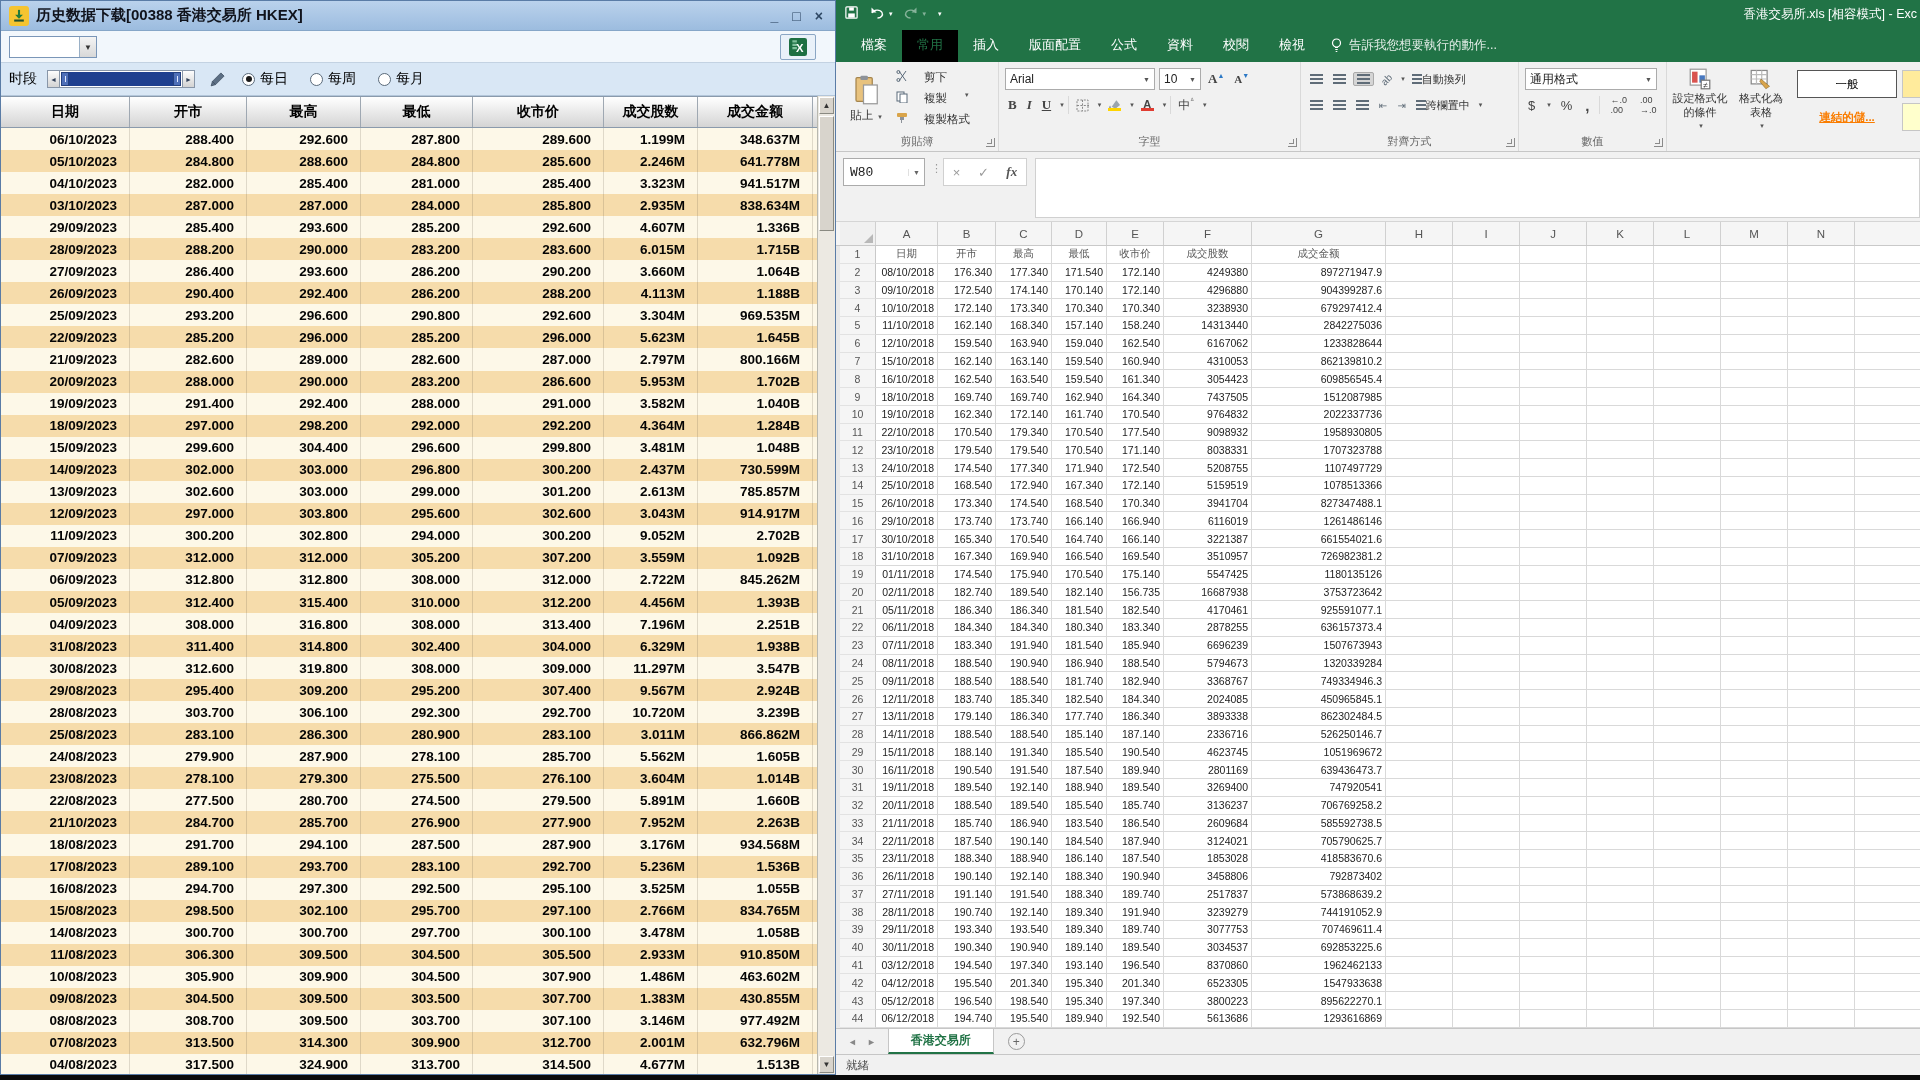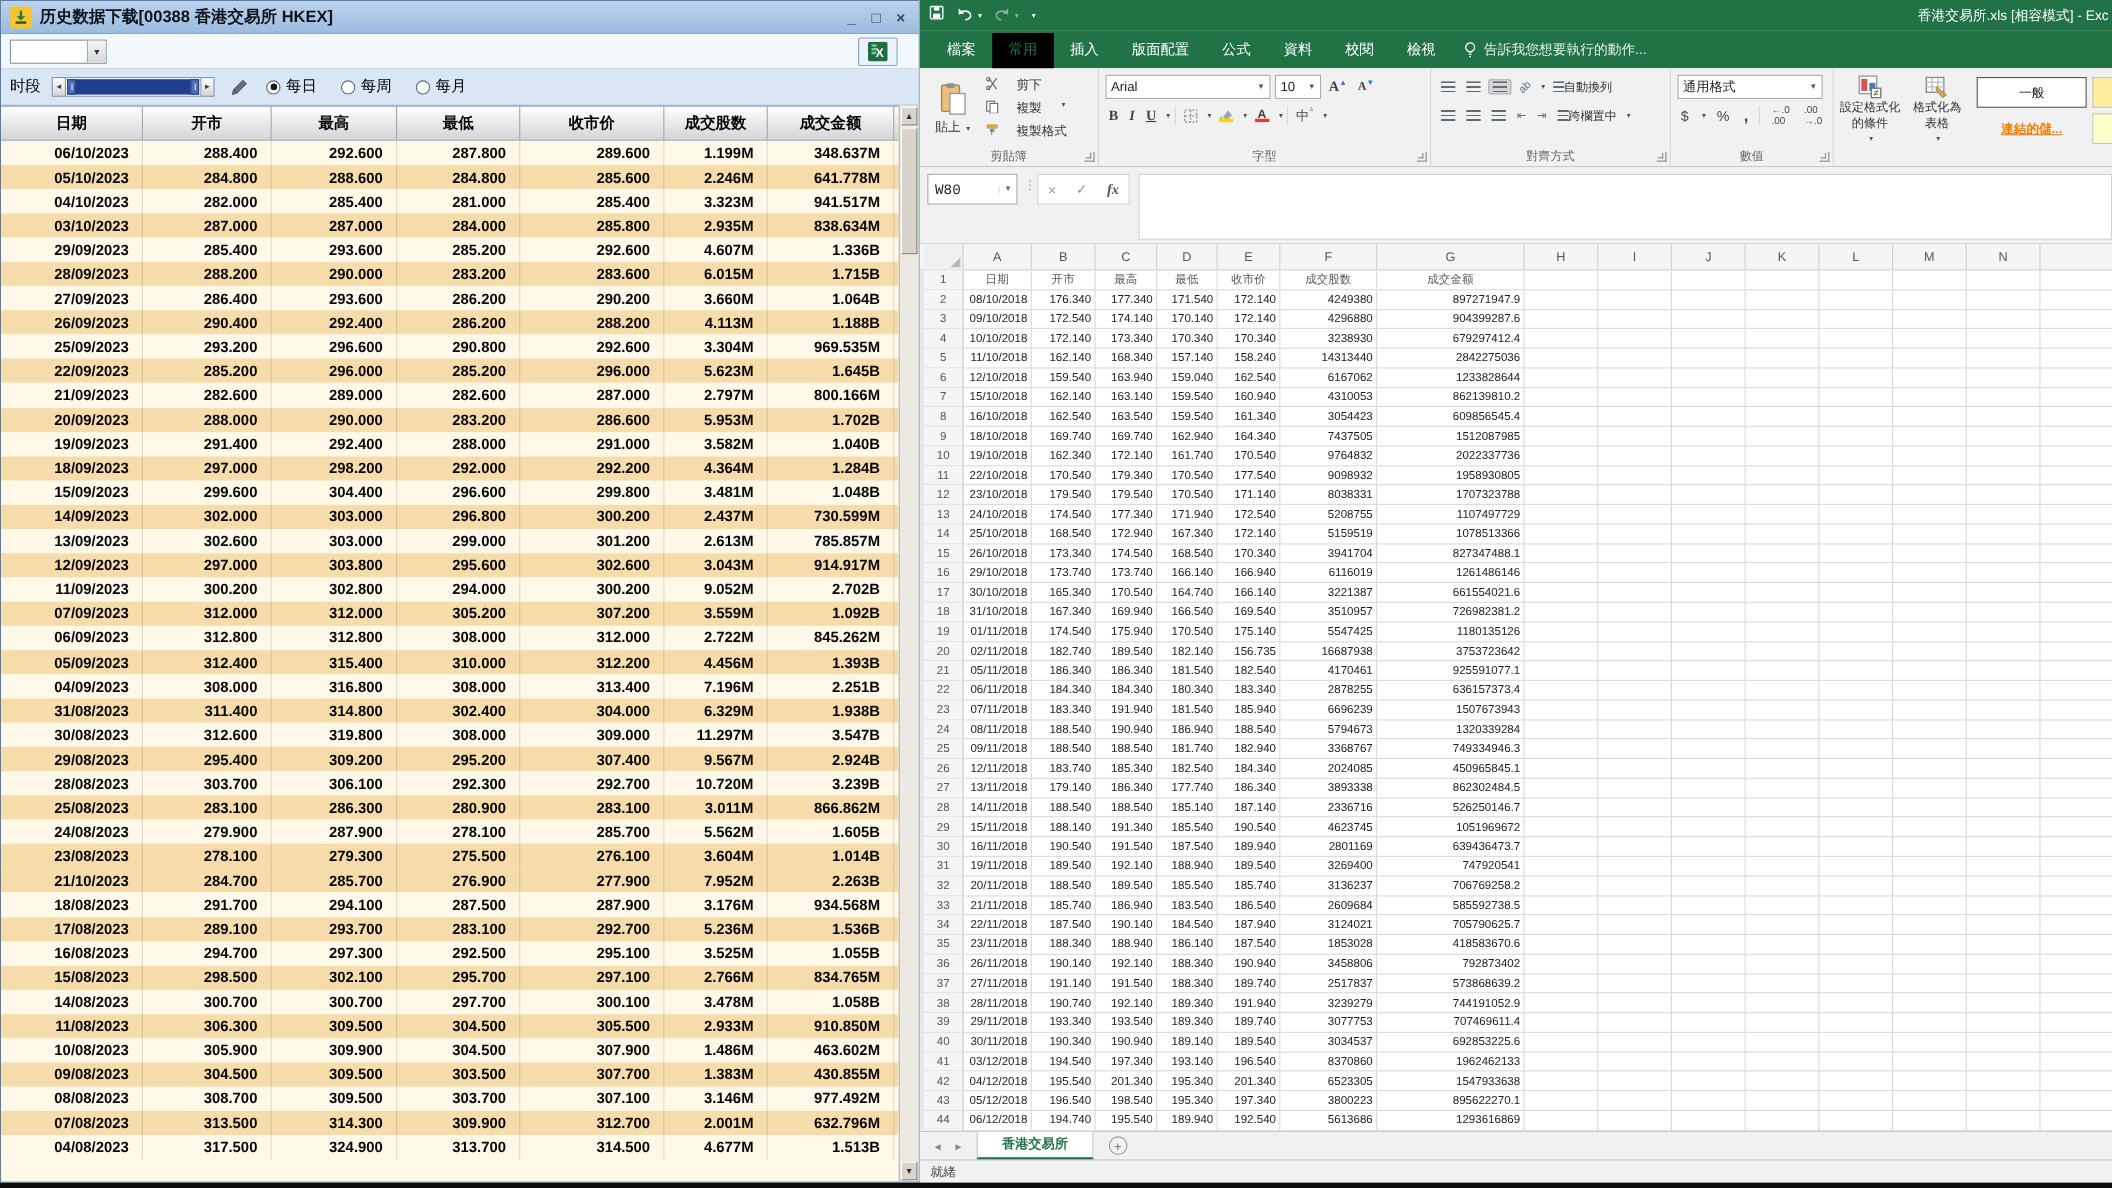--- a/index.html
+++ b/index.html
@@ -493,20 +493,29 @@
       </div>
       <div class="lw-row r-even">
         <span class="lw-cell lc0">23/08/2023</span>
         <span class="lw-cell lc1">278.100</span>
         <span class="lw-cell lc2">279.300</span>
         <span class="lw-cell lc3">275.500</span>
         <span class="lw-cell lc4">276.100</span>
         <span class="lw-cell lc5">3.604M</span>
         <span class="lw-cell lc6">1.014B</span>
       </div>
+      <div class="lw-row r-odd">
+        <span class="lw-cell lc0">22/08/2023</span>
+        <span class="lw-cell lc1">277.500</span>
+        <span class="lw-cell lc2">280.700</span>
+        <span class="lw-cell lc3">274.500</span>
+        <span class="lw-cell lc4">279.500</span>
+        <span class="lw-cell lc5">5.891M</span>
+        <span class="lw-cell lc6">1.660B</span>
+      </div>
       <div class="lw-row r-even">
         <span class="lw-cell lc0">21/10/2023</span>
         <span class="lw-cell lc1">284.700</span>
         <span class="lw-cell lc2">285.700</span>
         <span class="lw-cell lc3">276.900</span>
         <span class="lw-cell lc4">277.900</span>
         <span class="lw-cell lc5">7.952M</span>
         <span class="lw-cell lc6">2.263B</span>
       </div>
       <div class="lw-row r-odd">

